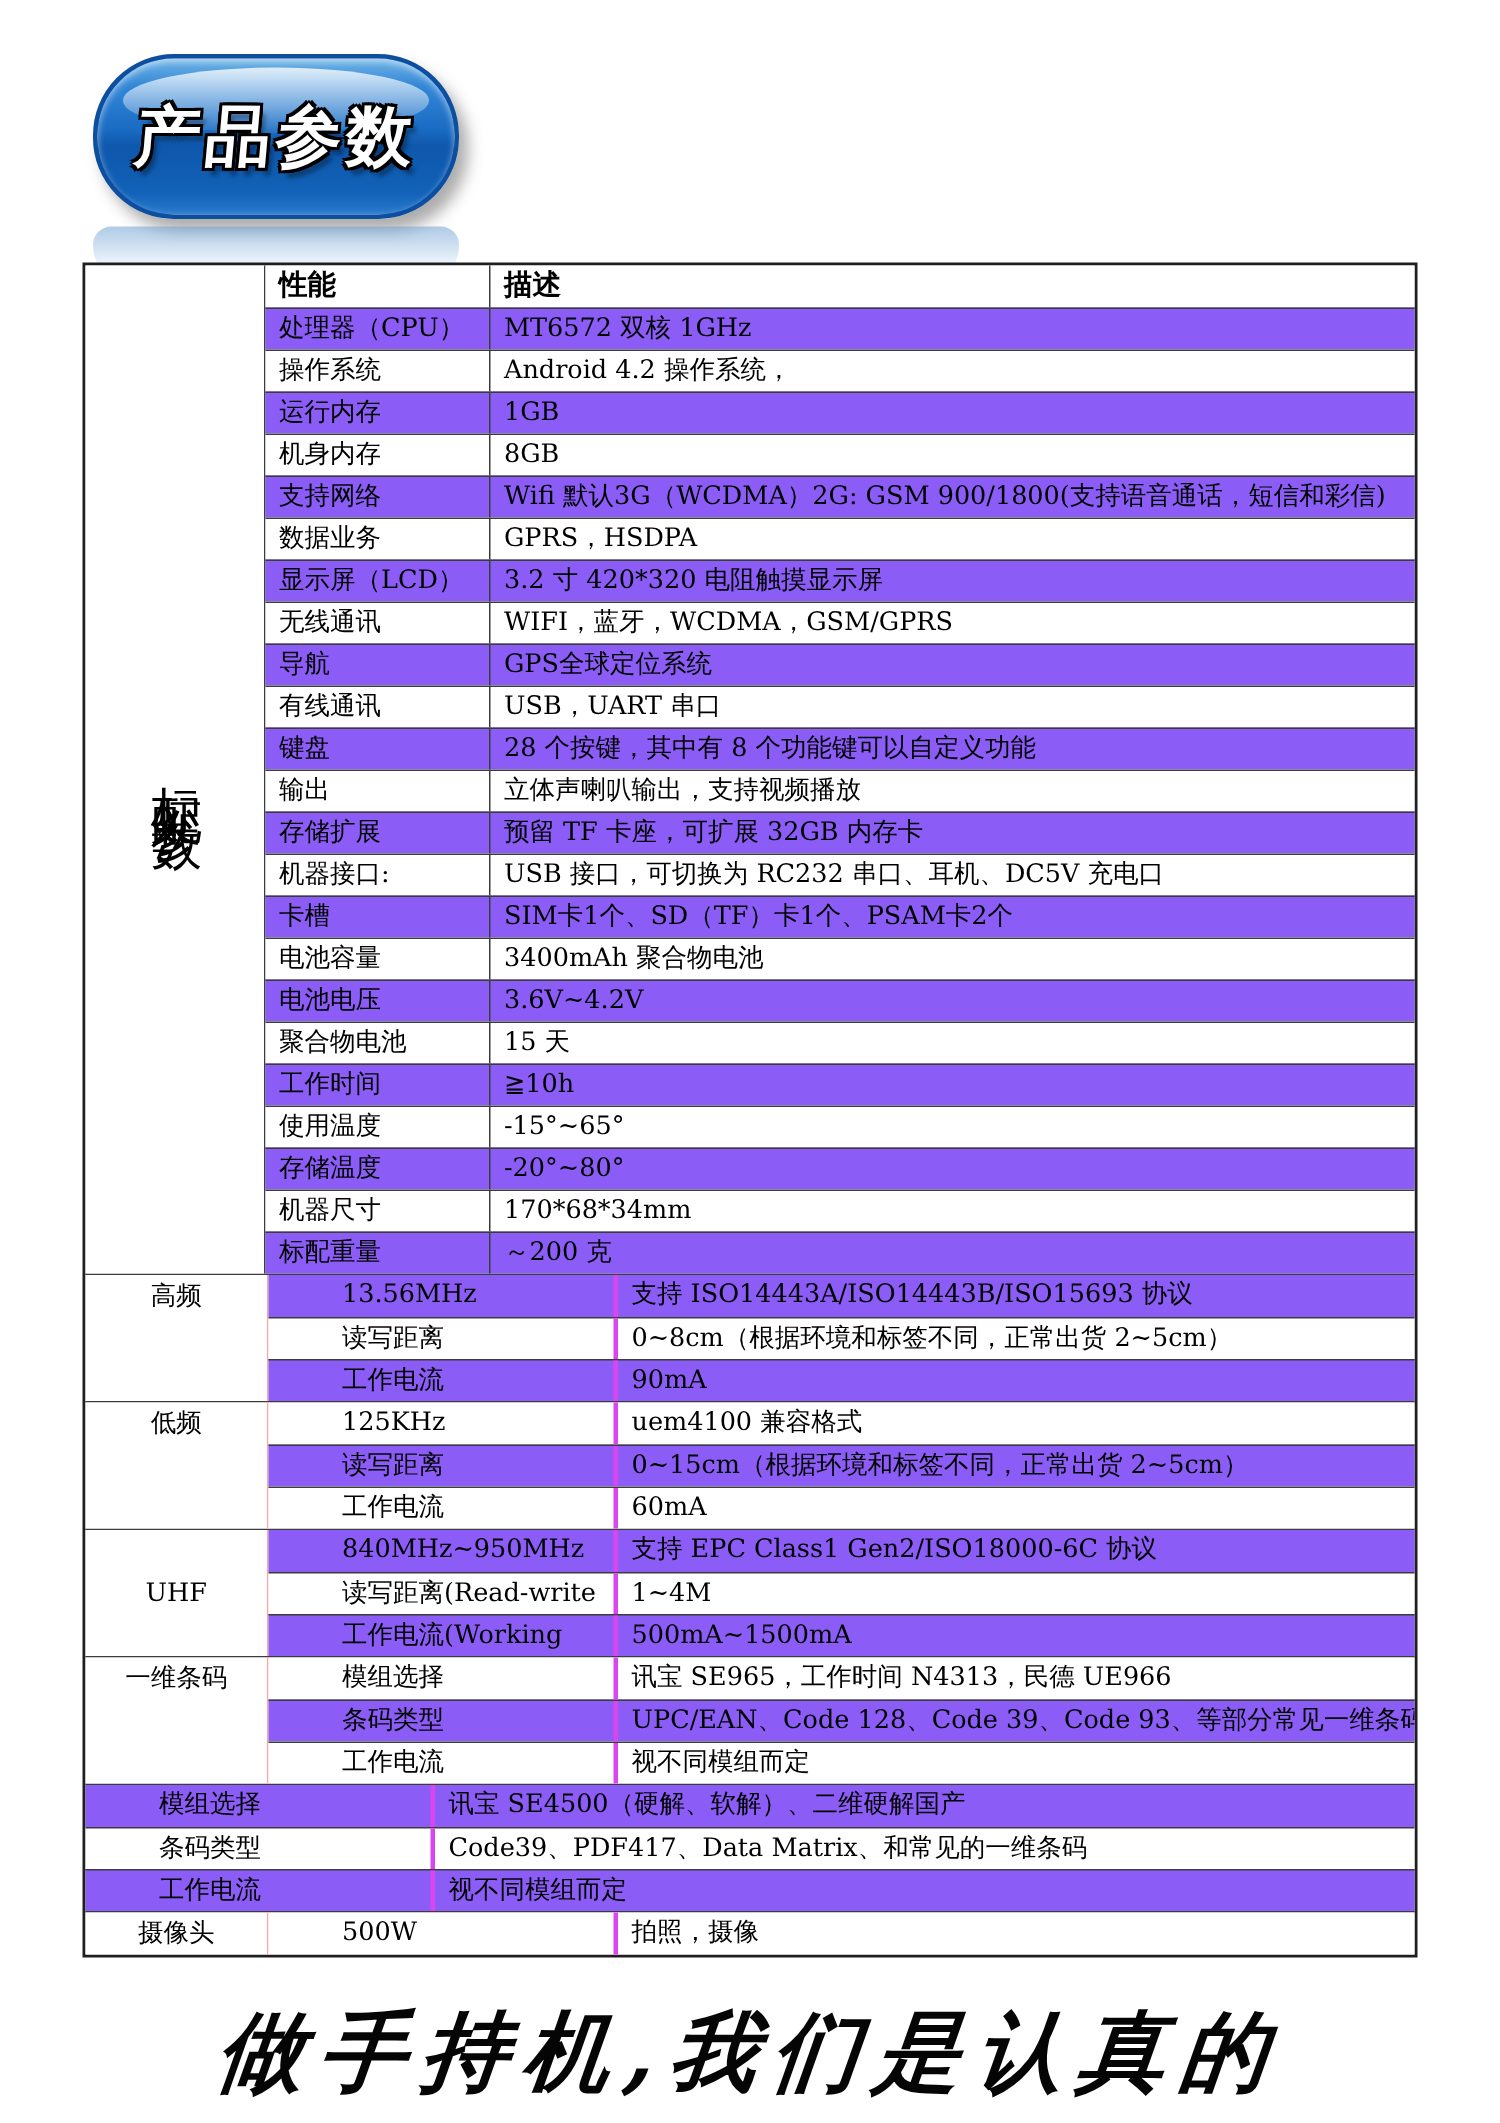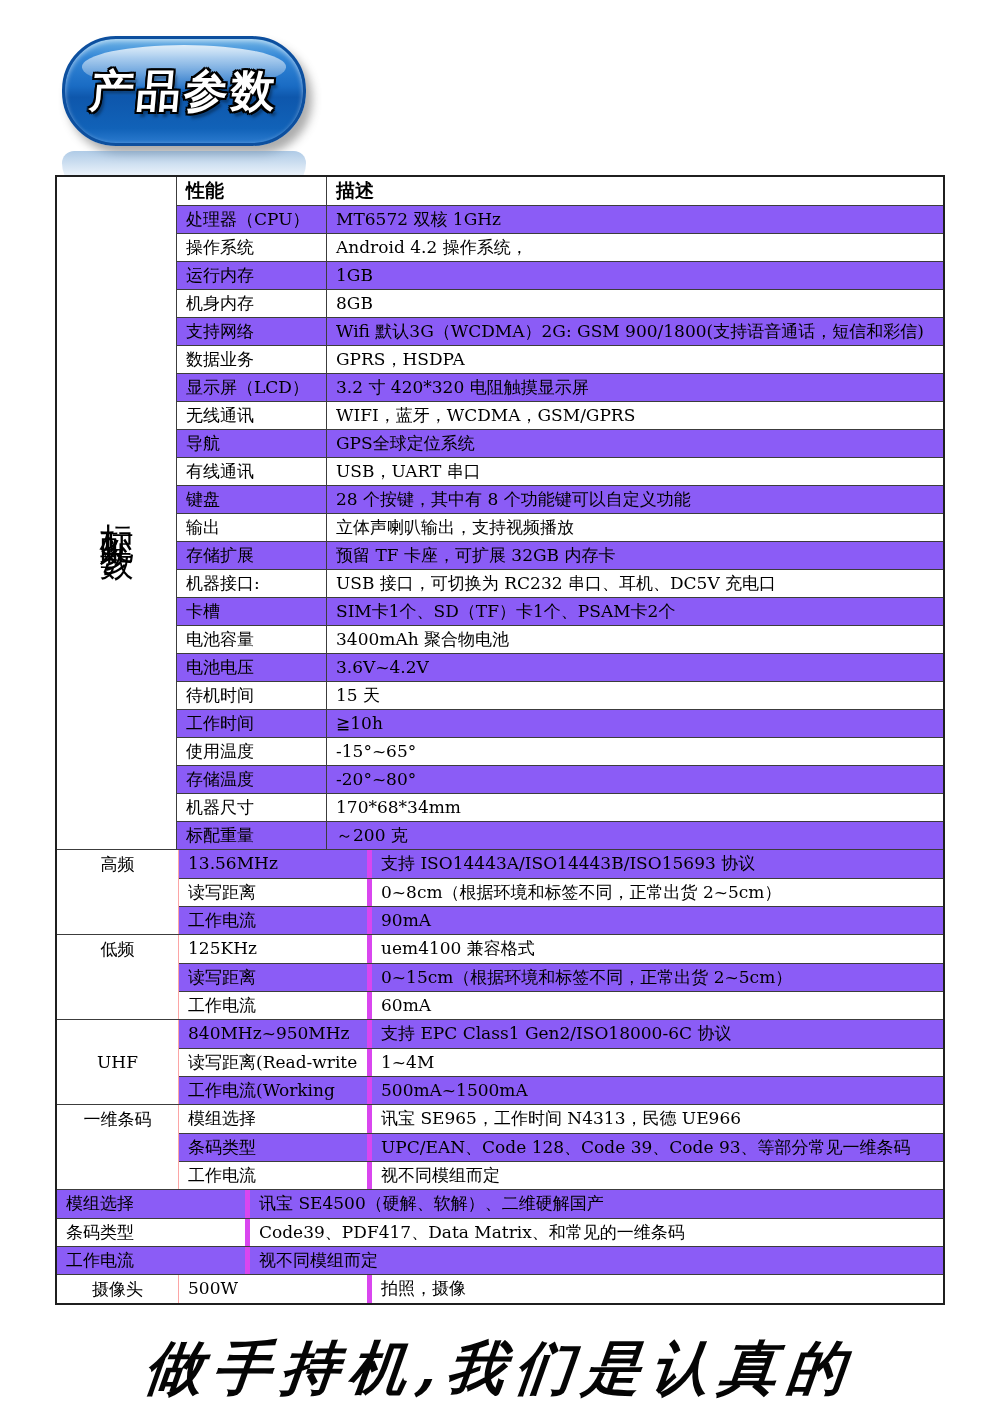--- a/index.html
+++ b/index.html
@@ -90,21 +90,21 @@
     width: 122px; flex: 0 0 122px;
     border-right: 1px solid #fca5a5;
     background: #fff;
     text-align: center; padding-top: 4px;
     box-sizing: border-box;
     white-space: nowrap; overflow: hidden;
   }
   .cat.mid { display: flex; align-items: center; justify-content: center; padding-top: 0; }
   .group-rows { flex: 1 1 auto; min-width: 0; }
   .group-rows .row:first-child { border-top: none; }
-  .group-rows .prop { width: 193px; flex: 0 0 193px; border-right: 5px solid #d946ef; }
+  .group-rows .prop { width: 193px; flex: 0 0 193px; border-right: 3px solid #d946ef; margin-left: 40px; }
   .group-rows .desc { flex: 1 1 auto; min-width: 0; }
 
   
   .footer {
     position: absolute; left: 0; top: 1322px; width: 1000px; height: 93px;
     display: flex; align-items: center; justify-content: center;
   }
   .slogan {
     font-size: 58px; font-weight: bold; font-style: italic;
     letter-spacing: 10px;
@@ -194,21 +194,21 @@
         </div>
         <div class="row">
           <div class="cell prop">电池容量</div>
           <div class="cell desc">3400mAh 聚合物电池</div>
         </div>
         <div class="row shaded">
           <div class="cell prop">电池电压</div>
           <div class="cell desc">3.6V~4.2V</div>
         </div>
         <div class="row">
-          <div class="cell prop">待机时间</div>
+          <div class="cell prop">聚合物电池</div>
           <div class="cell desc">15 天</div>
         </div>
         <div class="row shaded">
           <div class="cell prop">工作时间</div>
           <div class="cell desc">≧10h</div>
         </div>
         <div class="row">
           <div class="cell prop">使用温度</div>
           <div class="cell desc">-15°~65°</div>
         </div>

